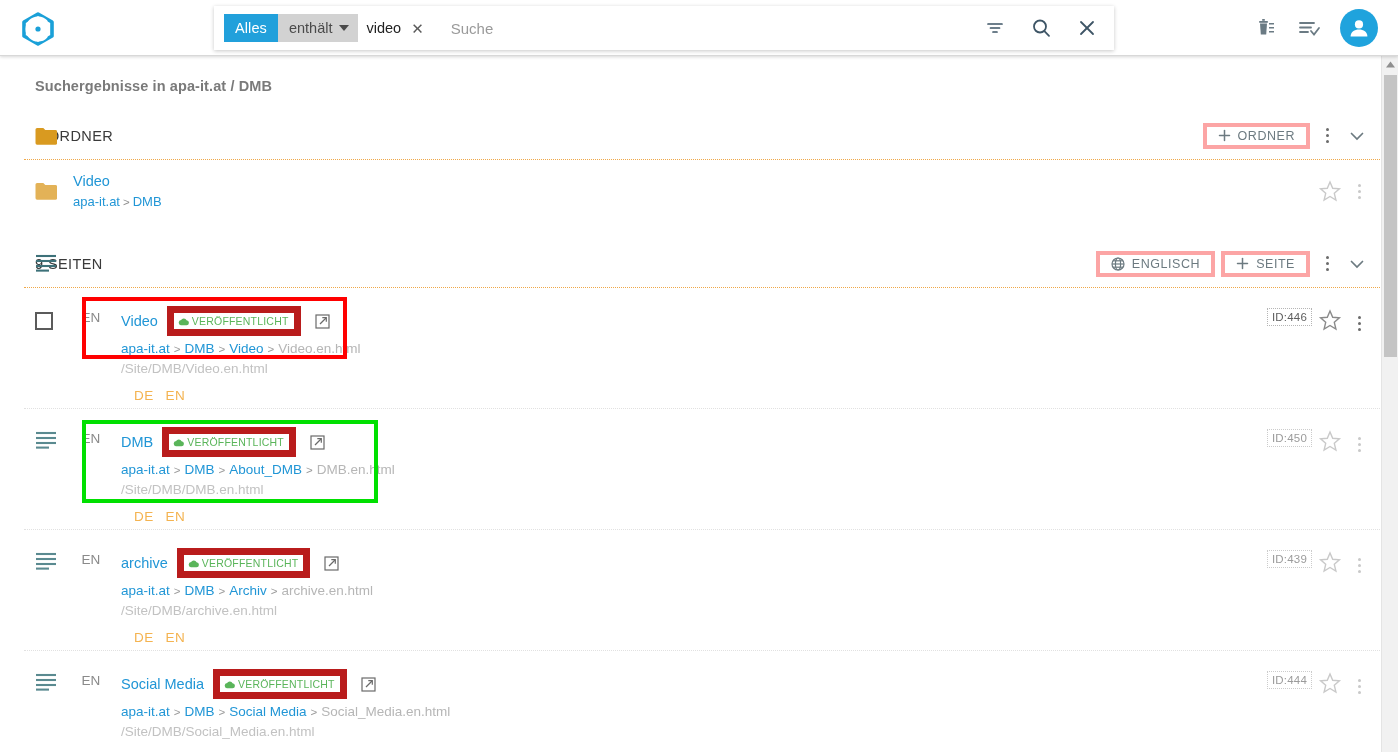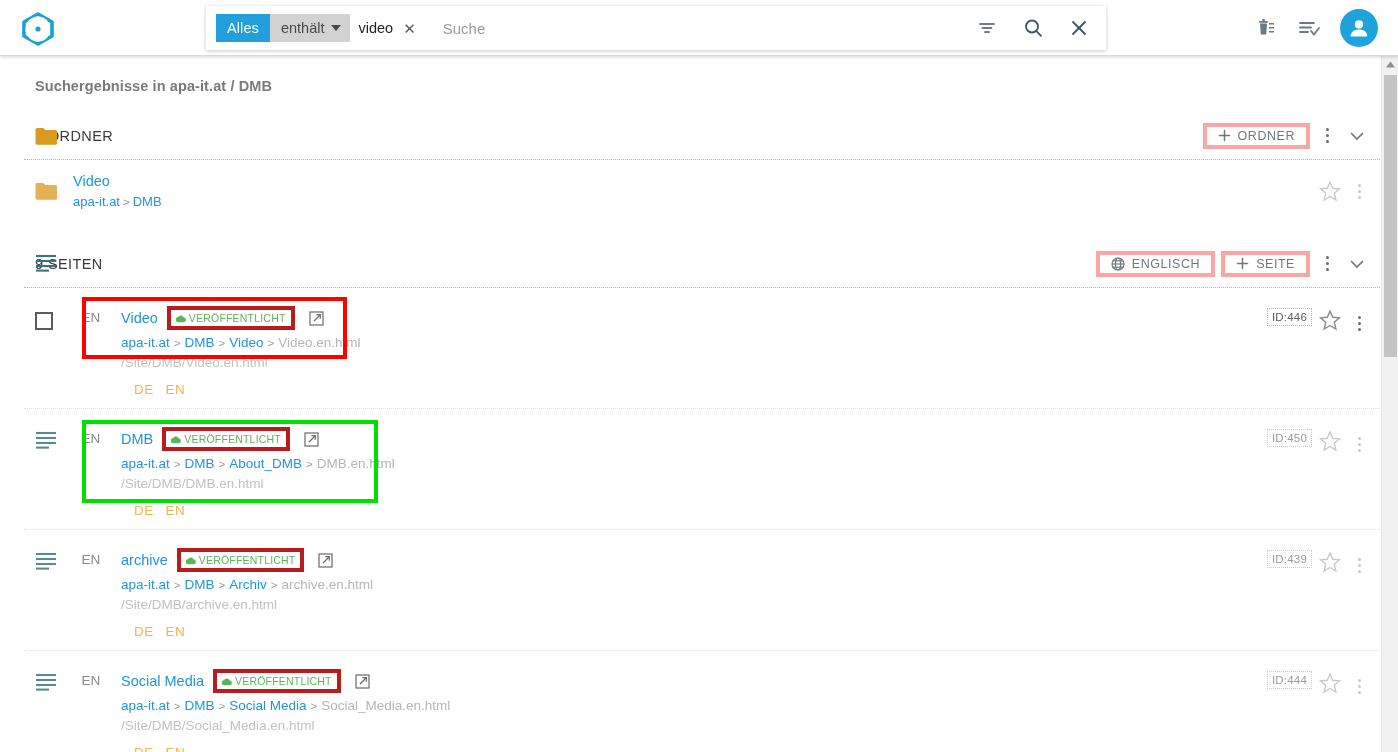--- a/index.html
+++ b/index.html
@@ -17,21 +17,21 @@
   .topbar {
     position: absolute; left:0; top:0; width:1398px; height:56px;
     background:#ffffff;
     border-bottom: 1px solid #d8d8d8;
     box-shadow: 0 1px 3px rgba(0,0,0,.16);
     z-index: 30;
   }
   .logo { position:absolute; left:20px; top:12px; width:36px; height:34px; }
 
   .searchwrap {
-    position:absolute; left:206px; top:6px; width:900px; height:44px;
+    position:absolute; left:214px; top:6px; width:900px; height:44px;
     background:#fff;
     box-shadow: 0 1px 4px rgba(0,0,0,.22);
     display:flex; align-items:center;
   }
   .chip {
     display:flex; align-items:stretch; height:28px; margin-left:10px;
     font-size:14px; overflow:hidden;
   }
   .chip-all {
     background:#21a0db; color:#fff; display:flex; align-items:center;
@@ -138,21 +138,21 @@
   .pagerow.last { min-height:92px; }
   .leadicon { width:26px; display:flex; justify-content:flex-start; padding-top:4px; }
   .langcol {
     width:44px; text-align:center; font-size:13.5px; color:#8a8a8a; padding-top:4px;
     margin-left:8px;
   }
   .pbody { margin-left:8px; }
   .prow1 { display:flex; align-items:center; gap:9px; }
   .ptitle { color:#2196d6; font-size:14.5px; }
   .badge {
-    border:4px solid #b91c1c; color:#5ab55a; font-size:10.5px; letter-spacing:.2px;
+    border:7px solid #b91c1c; color:#5ab55a; font-size:10.5px; letter-spacing:.2px;
     padding:2px 5px 2px 4px; display:inline-flex; align-items:center; gap:3px;
     white-space:nowrap; background:#fff;
   }
   .extlink { margin-left:5px; cursor:pointer; display:inline-flex; }
   .ppath { font-size:13.5px; margin-top:5px; }
   .ppath a { color:#2196d6; text-decoration:none; }
   .ppath .gt { color:#9a9a9a; margin:0 4px; font-size:11.5px; }
   .ppath .tail { color:#b6b6b6; }
   .pslug { font-size:13.5px; color:#c2c2c2; margin-top:5px; }
   .plangs { margin-top:12px; margin-left:13px; font-size:13.5px; color:#f5b košik; }

